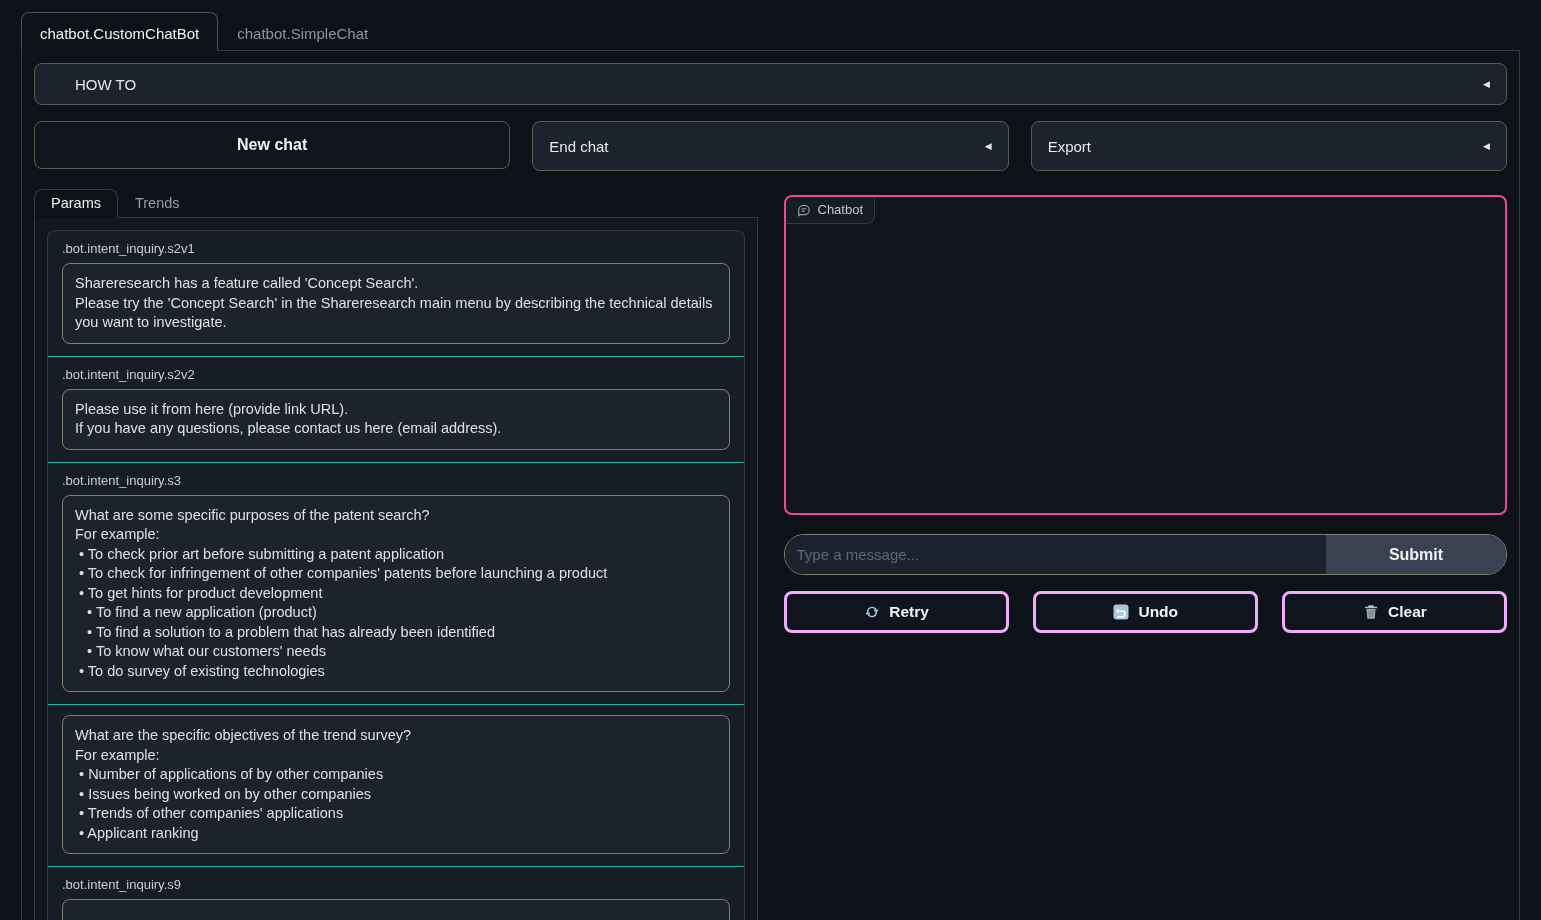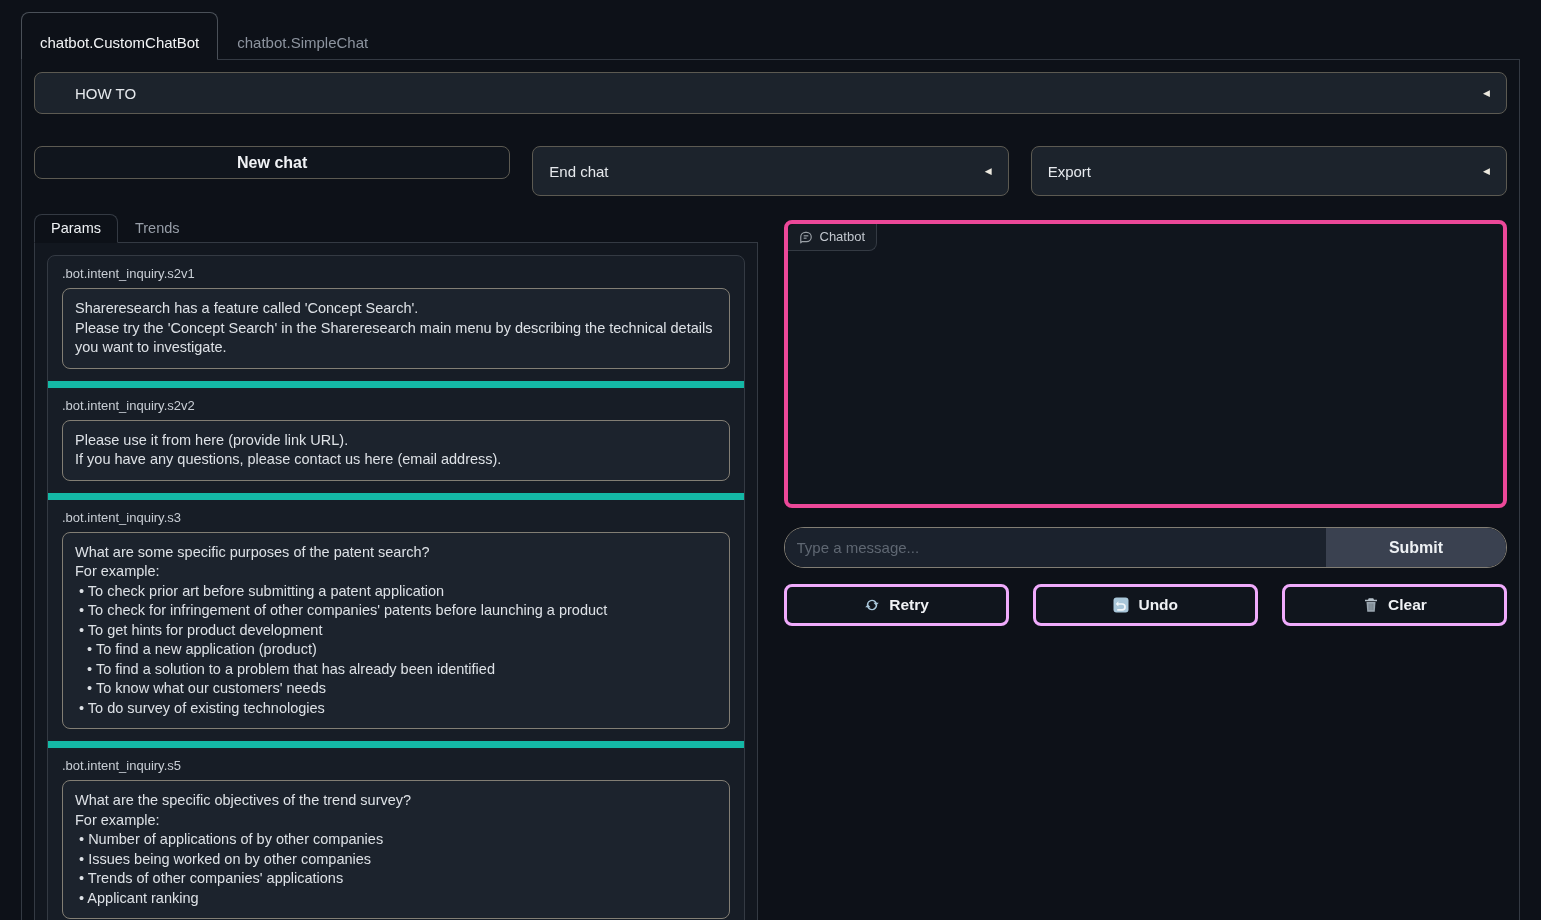--- a/index.html
+++ b/index.html
@@ -9,48 +9,48 @@
     font-family:"Liberation Sans","DejaVu Sans",sans-serif;
     color:#e8ebef;
   }
   
   .tab-nav {
     margin:0 21px; padding-top:12px;
     display:flex; align-items:flex-end;
     border-bottom:1px solid #343a43;
   }
   .top-tab {
-    padding:21px 18px 8px; font-size:15px; color:#8d949f; cursor:pointer;
+    padding:12px 18px 8px; font-size:15px; color:#8d949f; cursor:pointer;
     border:1px solid transparent; border-bottom:none;
     border-radius:8px 8px 0 0; white-space:nowrap;
   }
   .top-tab.active {
     color:#f2f4f6; background:#0d1118;
     border-color:#4a5058; margin-bottom:-1px;
     border-bottom:1px solid #0d1118;
   }
   .tab-content {
     margin:0 21px; height:876px; padding:12px;
     border-left:1px solid #343a43; border-right:1px solid #343a43;
   }
   
   .accordion {
     display:flex; align-items:center; justify-content:space-between;
     background:#1c232c; border:1px solid #5c5a52; border-radius:8px;
     height:42px; padding:0 16px; font-size:15px; color:#e6e9ed; cursor:pointer;
   }
   .acc-arrow { font-size:9px; color:#ece9df; }
-  .howto { margin-bottom:32px;padding-left:40px; }
+  .howto { margin-bottom:16px;padding-left:40px; }
   .btn-row {
     display:grid; grid-template-columns:1fr 1fr 1fr; gap:22px;
     margin-bottom:18px;
   }
   .btn-row .accordion { height:50px; }
   .big-btn {
-    height:33px; background:#10151d; border:1px solid #5c5a52; border-radius:8px;
+    height:48px; background:#10151d; border:1px solid #5c5a52; border-radius:8px;
     display:flex; align-items:center; justify-content:center;
     font-size:16px; font-weight:bold; color:#f0f2f5; cursor:pointer;
   }
   
   .main { display:grid; grid-template-columns:1fr 1fr; gap:26px; }
   
   .sub-tabnav { display:flex; align-items:center; border-bottom:1px solid #343a43; }
   .sub-tab {
     padding:5px 16px 6px; font-size:14.5px; color:#979ea8; cursor:pointer;
     border:1px solid transparent; border-bottom:none; border-radius:8px 8px 0 0;
@@ -58,32 +58,32 @@
   .sub-tab.active {
     color:#eef1f4; background:#0d1118; border-color:#343a43;
     margin-bottom:-1px; border-bottom:1px solid #0d1118;
   }
   .params-box {
     border:1px solid #343a43; border-top:none; background:#12171f;
     border-radius:0 0 8px 8px; padding:12px; height:720px; overflow:hidden;
   }
   .group-stack { border:1px solid #343a43; border-radius:8px; background:#171d26; }
   .param-group { padding:10px 14px 12px; }
-  .param-group + .param-group { border-top:7px solid #14b8a6; }
+  .param-group + .param-group { border-top:1px solid #14b8a6; }
   .param-label { font-size:13px; color:#c9ced5; margin-bottom:7px; }
   .param-value {
     border:1px solid #827e74; border-radius:8px; background:#1c232d;
     padding:10px 12px; font-size:14.5px; line-height:19.5px; color:#dde1e6;
     white-space:pre-wrap; min-height:40px; cursor:text;
   }
   
   .chat-col { padding-top:6px; }
   .chat-panel {
-    position:relative; height:288px;
-    border:4px solid #ec4899; border-radius:8px; background:#10151d;
+    position:relative; height:320px;
+    border:2px solid #ec4899; border-radius:8px; background:#10151d;
   }
   .chat-chip {
     position:absolute; top:0; left:0;
     display:flex; align-items:center; gap:7px;
     background:#161c24; padding:5px 11px 6px;
     border-right:1px solid #343a43; border-bottom:1px solid #343a43;
     border-radius:8px 0 8px 0;
     font-size:13px; color:#c2c7ce;
   }
   .input-row {
@@ -165,21 +165,20 @@
  • To check prior art before submitting a patent application
  • To check for infringement of other companies' patents before launching a product
  • To get hints for product development
    • To find a new application (product)
    • To find a solution to a problem that has already been identified
    • To know what our customers' needs
  • To do survey of existing technologies</div>
           </div>
 
           <div class="param-group">
-            <div class="param-label">.bot.intent_inquiry.s5</div>
             <div class="param-value" role="textbox">What are the specific objectives of the trend survey?
 For example:
  • Number of applications of by other companies
  • Issues being worked on by other companies
  • Trends of other companies' applications
  • Applicant ranking</div>
           </div>
 
           <div class="param-group">
             <div class="param-label">.bot.intent_inquiry.s9</div>

